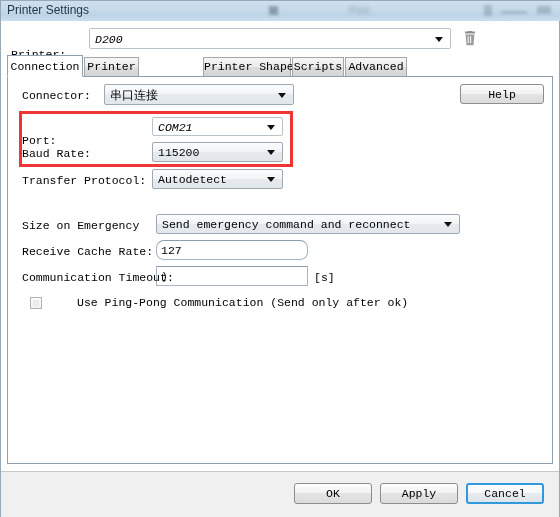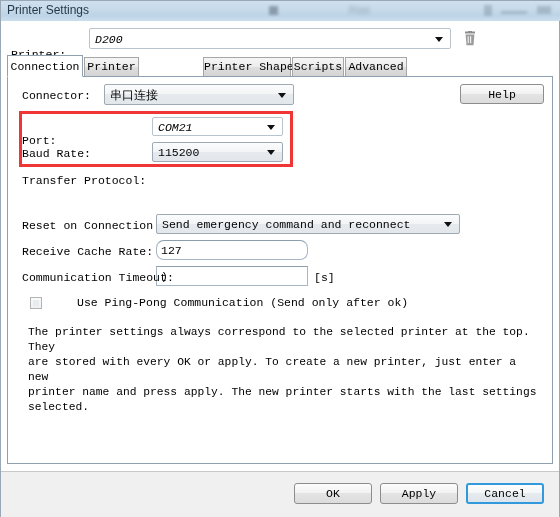--- a/index.html
+++ b/index.html
@@ -320,22 +320,26 @@
 
       <div class="lbl" style="left:14px;top:70px;">Baud Rate:</div>
       <div class="combo" style="left:144px;top:65px;width:131px;height:20px;">
         <span class="ctext">115200</span>
         <span class="arrow"></span>
       </div>
 
       <div class="redbox" style="left:11px;top:34px;width:274px;height:56px;"></div>
 
       <div class="lbl" style="left:14px;top:97px;">Transfer Protocol:</div>
-
-      <div class="lbl" style="left:14px;top:142px;">Reset on Connection</div>
+      <div class="combo" style="left:144px;top:92px;width:131px;height:20px;">
+        <span class="ctext">Autodetect</span>
+        <span class="arrow"></span>
+      </div>
+
+      <div class="lbl" style="left:14px;top:142px;">Size on Emergency</div>
       <div class="combo" style="left:148px;top:137px;width:304px;height:20px;">
         <span class="ctext">Send emergency command and reconnect</span>
         <span class="arrow"></span>
       </div>
 
       <div class="lbl" style="left:14px;top:168px;">Receive Cache Rate:</div>
       <div class="tinput" style="left:148px;top:163px;width:152px;height:20px;line-height:19px;border-radius:8px;">
         <span>127</span>
       </div>
 
@@ -343,24 +347,20 @@
       <div class="tinput" style="left:148px;top:189px;width:152px;height:20px;line-height:19px;">
         <span>)</span>
       </div>
       <div class="lbl" style="left:306px;top:194px;">[s]</div>
 
       <div class="cbox" style="left:22px;top:220px;">
         <i></i>
       </div>
       <div class="lbl" style="left:33px;top:219px;margin-left:36px;">Use Ping-Pong Communication (Send only after ok)</div>
 
-      <div class="info" style="left:20px;top:248px;width:512px;">The printer settings always correspond to the selected printer at the top. They
-are stored with every OK or apply. To create a new printer, just enter a new
-printer name and press apply. The new printer starts with the last settings
-selected.</div>
 
     </div>
 
     <div class="footer">
       <div class="btn" style="left:293px;top:11px;width:78px;height:21px;line-height:20px;">
         <span>OK</span>
       </div>
       <div class="btn" style="left:379px;top:11px;width:78px;height:21px;line-height:20px;">
         <span>Apply</span>
       </div>

